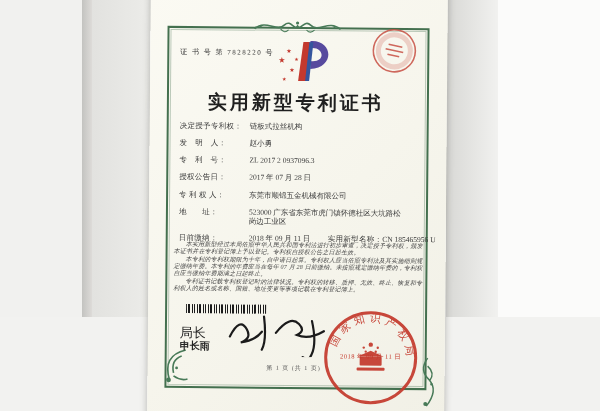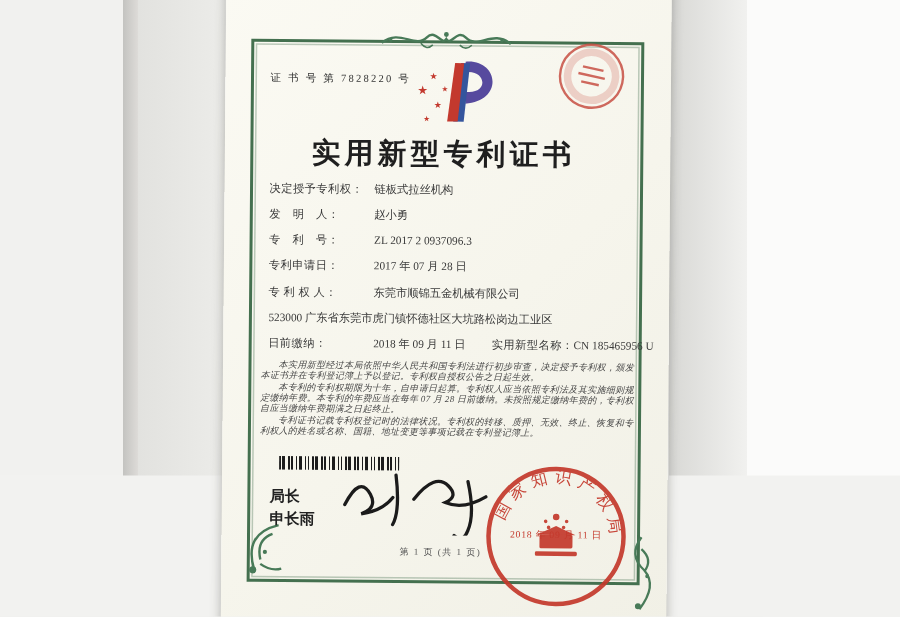--- a/index.html
+++ b/index.html
@@ -41,21 +41,21 @@
   .pair2{position:absolute;left:149px;top:0;display:flex;white-space:nowrap}
   .pair2 .flabel{width:auto}
 
   .body-text{position:absolute;left:25px;top:251px;width:249px;font-size:6px;line-height:7px;
              color:#474747;font-style:italic;text-align:justify;letter-spacing:.2px}
   .body-text p{margin:0 0 1px;text-indent:2em}
 
   .barcode{position:absolute;left:38px;top:314px;width:80px;height:9px;
     background:repeating-linear-gradient(90deg,#1c1c1c 0 1px,transparent 1px 2px,#1c1c1c 2px 4px,
       transparent 4px 6px,#1c1c1c 6px 7px,transparent 7px 8px,#1c1c1c 8px 9px,transparent 9px 11px)}
-  .director-label{position:absolute;left:32px;top:334px;font-size:10px;font-weight:bold;color:#222}
+  .director-label{position:absolute;left:32px;top:334px;font-size:13px;font-weight:normal;color:#222}
   .director-name{position:absolute;left:32px;top:349px;font-size:10px;font-weight:bold;color:#222}
   .signature{position:absolute;left:72px;top:314px;width:118px;height:52px}
 
   .seal{position:absolute;left:175px;top:318px;width:96px;height:96px;opacity:.92}
   .seal-date{position:absolute;left:172px;top:361px;width:102px;text-align:center;
              font-size:6.5px;color:#c4392c;letter-spacing:.5px;white-space:nowrap}
   .corner-seal{position:absolute;left:220px;top:35px;width:48px;height:48px;opacity:.85;transform:rotate(12deg)}
 
   .page-footer{position:absolute;left:17px;top:373px;width:258px;text-align:center;font-size:6px;color:#555;letter-spacing:1px}
 </style>
@@ -114,28 +114,29 @@
       </div>
       <div class="frow">
         <span class="flabel">发　明　人：</span>
         <span class="fvalue">赵小勇</span>
       </div>
       <div class="frow">
         <span class="flabel">专　利　号：</span>
         <span class="fvalue">ZL 2017 2 0937096.3</span>
       </div>
       <div class="frow">
-        <span class="flabel">专利申请日：</span>
+        <span class="flabel">授权公告日：</span>
         <span class="fvalue">2017 年 07 月 28 日</span>
       </div>
       <div class="frow">
         <span class="flabel">专 利 权 人：</span>
         <span class="fvalue">东莞市顺锦五金机械有限公司</span>
       </div>
       <div class="frow">
+        <span class="flabel">地　　址：</span>
         <span class="fvalue">523000 广东省东莞市虎门镇怀德社区大坑路松岗边工业区</span>
       </div>
       <div class="frow">
         <span class="flabel">日前缴纳：</span>
         <span class="fvalue">2018 年 09 月 11 日</span>
         <span class="pair2">
           <span class="flabel">实用新型名称：</span>
           <span>CN 185465956 U</span>
         </span>
       </div>

